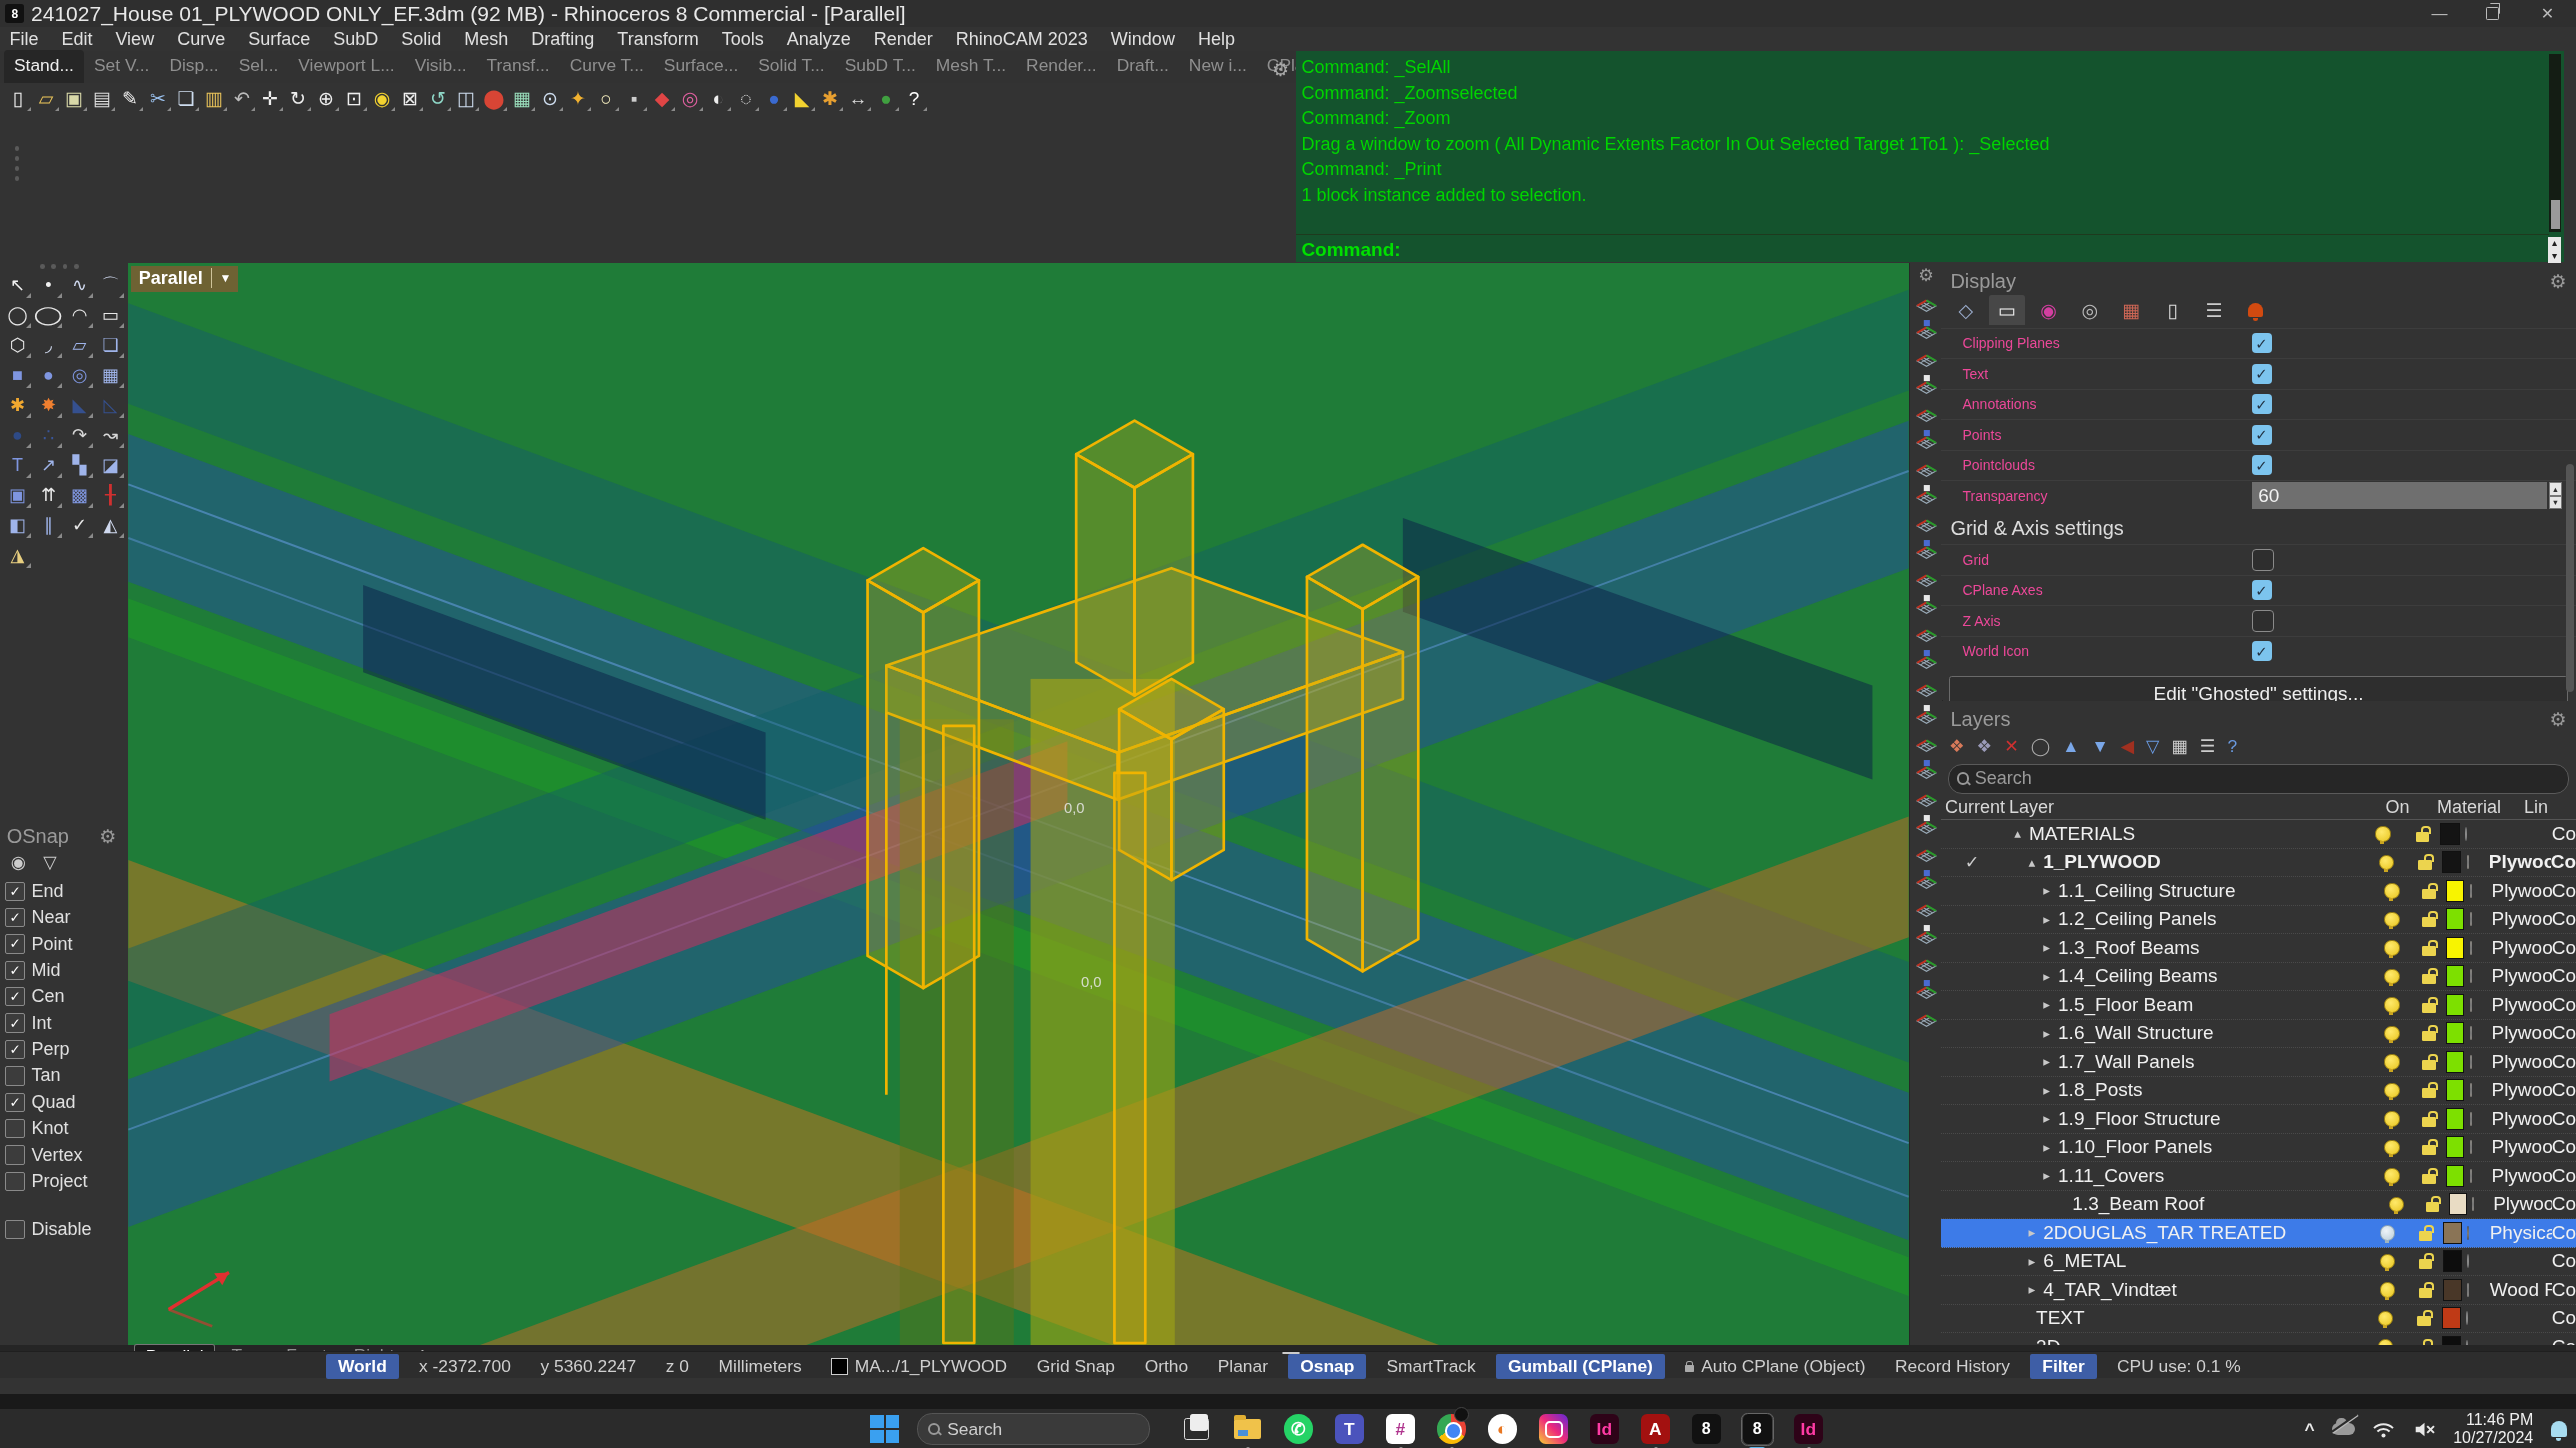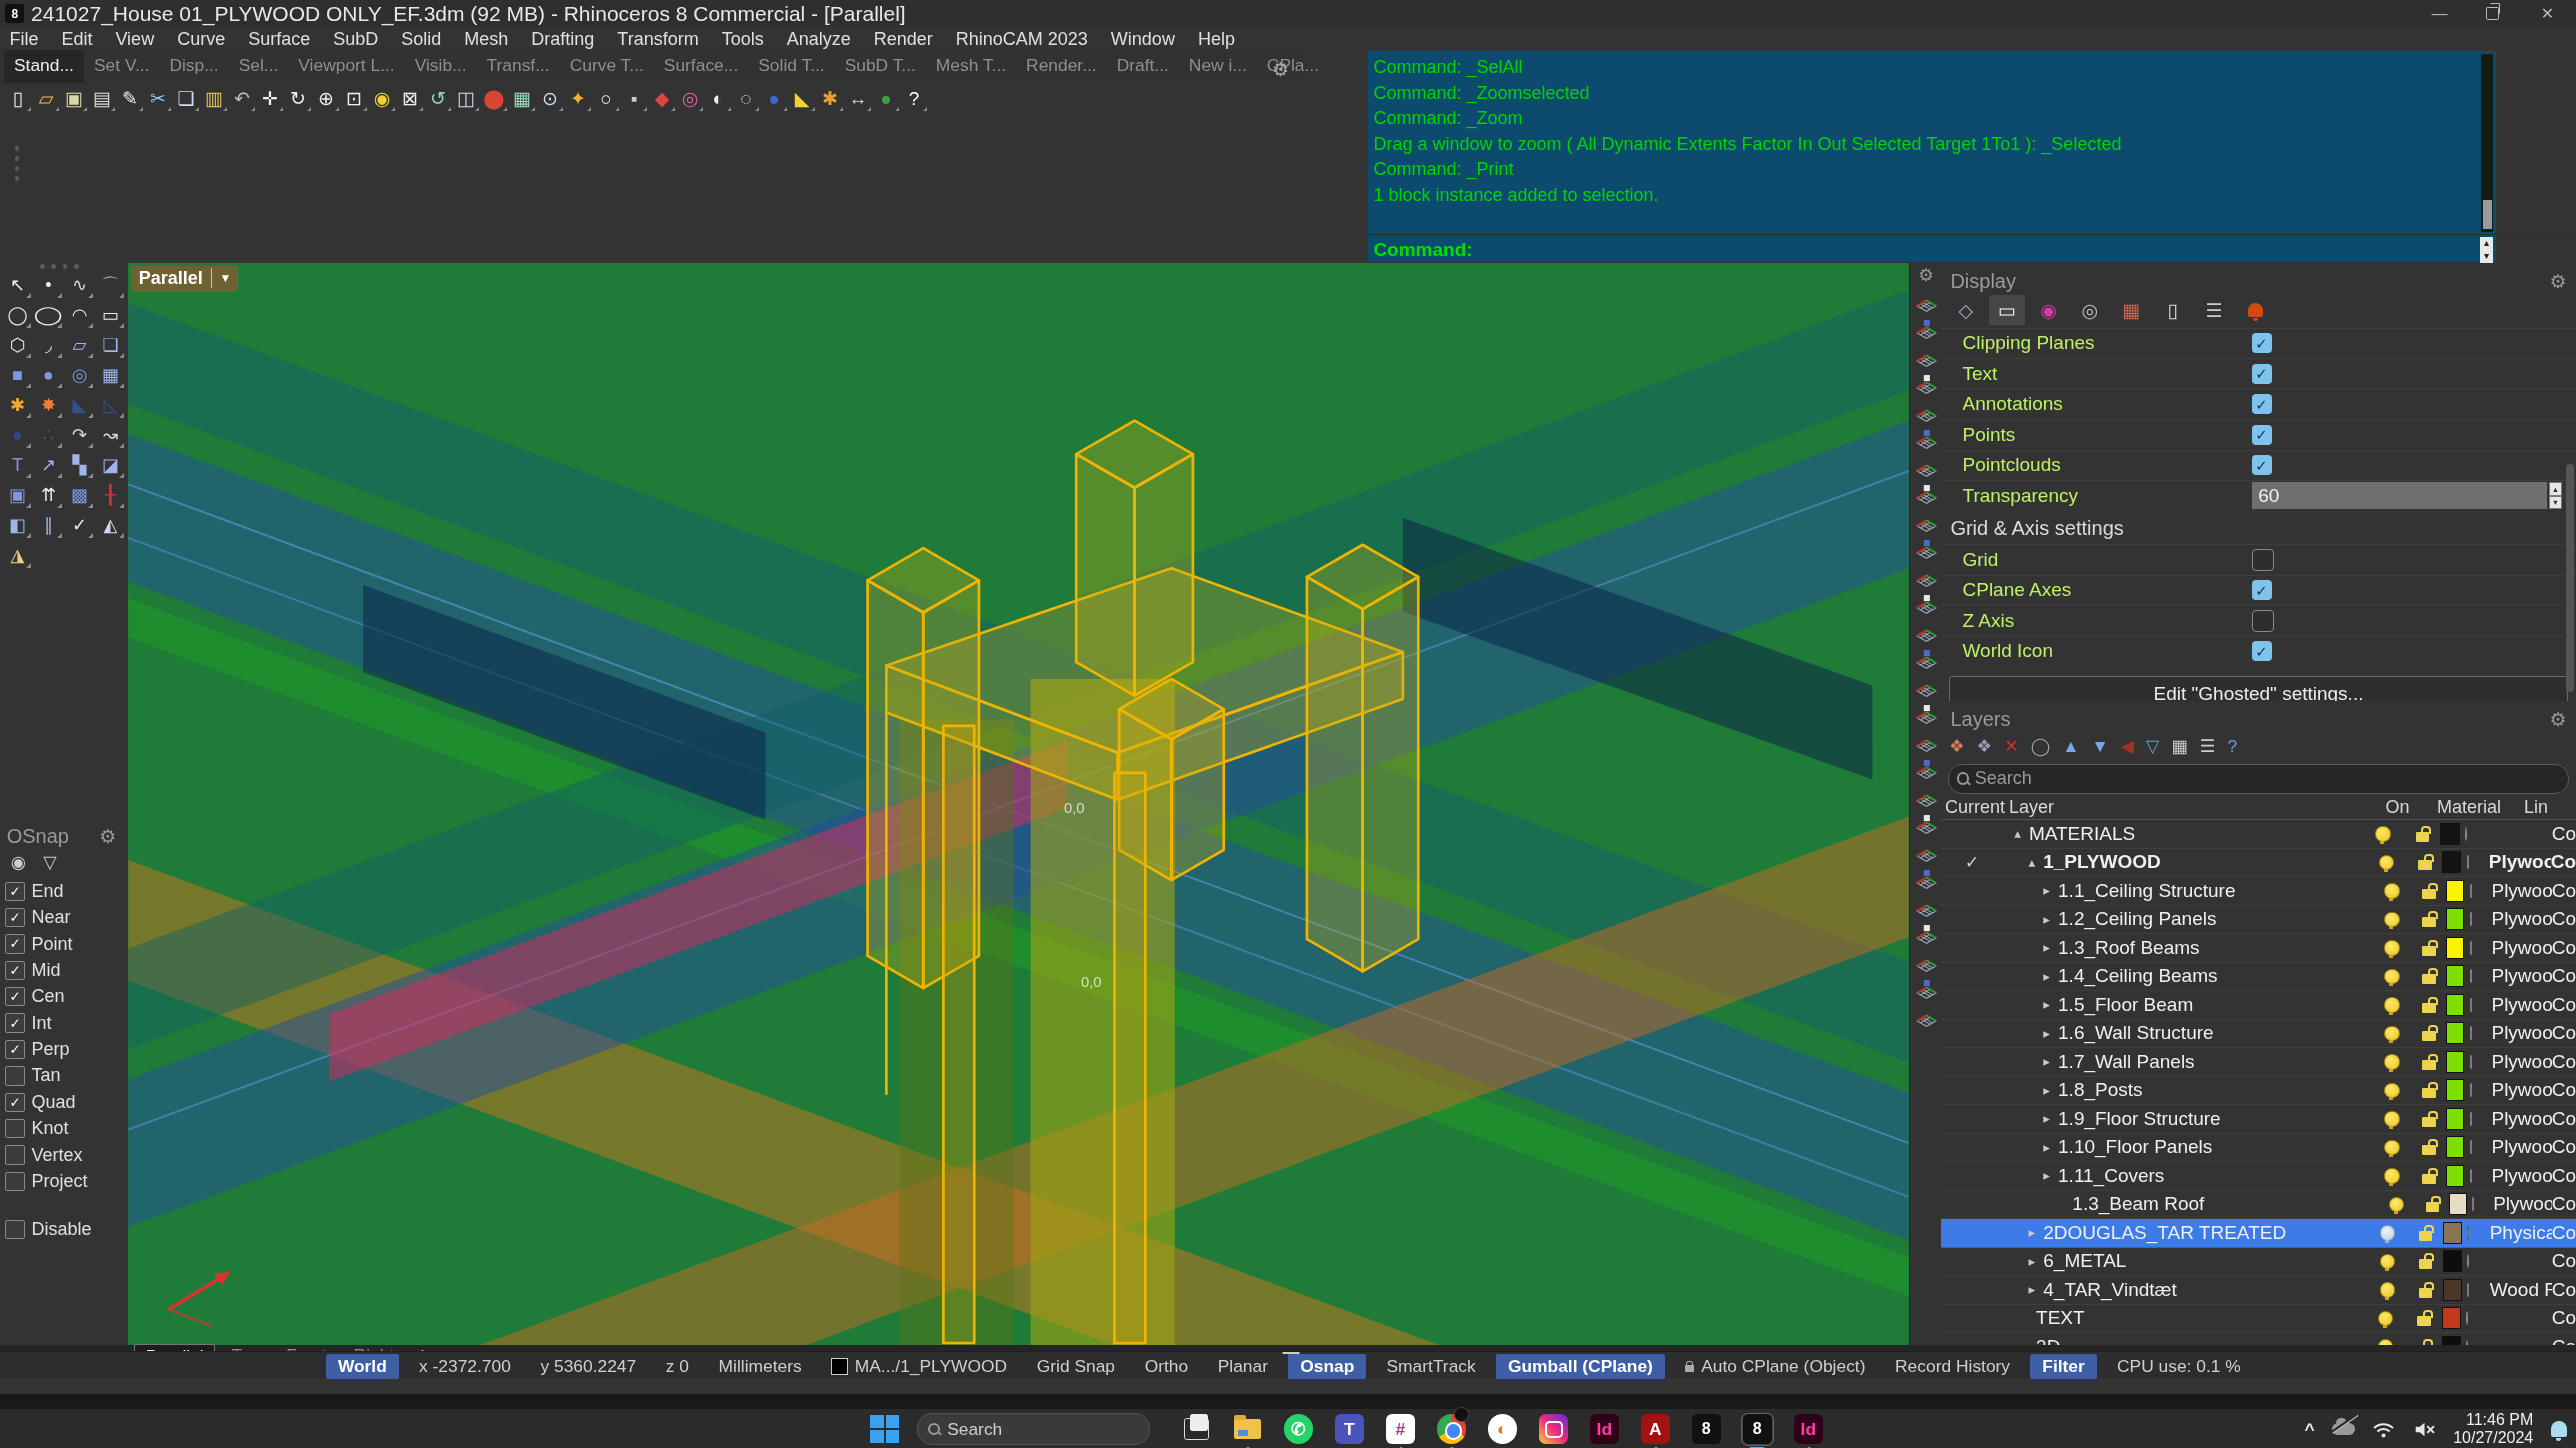--- a/index.html
+++ b/index.html
@@ -19,21 +19,21 @@
   #menubar{left:0;top:27px;width:2576px;height:24px;background:#333;display:flex;align-items:center;gap:23px;padding-left:9.4px;}
   .menu-item{font-size:18px;color:#e0e0e0;white-space:nowrap;}
   #tabsbar{left:0;top:51px;width:1302px;height:32px;background:#323232;display:flex;align-items:flex-end;padding-left:4px;}
   .ttab{font-size:17.4px;color:#8f8f8f;padding:5.4px 10px 6.7px;white-space:nowrap;}
   .ttab.active{background:#262626;color:#eee;border-radius:4px 4px 0 0;}
   #tabs-gear{position:absolute;left:1272px;top:58px;color:#aaa;font-size:19px;}
   #stdicons{left:0;top:83px;width:1302px;height:31px;background:#333;display:flex;align-items:center;padding-left:4px;}
   .stdicon{width:28px;height:27px;display:flex;align-items:center;justify-content:center;font-size:19px;position:relative;}
   .stdicon:after{content:"";position:absolute;right:1.3px;bottom:1.3px;border-left:4.7px solid transparent;border-bottom:4.7px solid #8a8a8a;}
   
-  #cmdpanel{left:1368px;top:51px;width:1128px;height:211px;background:#0c4a6e;}
+  #cmdpanel{left:1296px;top:51px;width:1268px;height:211px;background:#14532d;}
   #cmdhist{position:absolute;left:5.4px;top:4px;width:1241px;height:180px;overflow:hidden;}
   .cmd-line{font-size:18px;line-height:25.5px;color:#00d400;white-space:nowrap;}
   #cmdsep{position:absolute;left:0;top:183px;width:1253px;height:1.3px;background:#1e3a1e;}
   #cmdprompt{position:absolute;left:5.4px;top:186px;width:1208px;height:25.5px;font-size:19px;line-height:25.5px;color:#00e000;font-weight:bold;}
   #cmd-scroll{position:absolute;right:2.7px;top:2.7px;width:12px;height:178px;background:#141d14;}
   #cmd-thumb{position:absolute;left:1.3px;top:146px;width:9.4px;height:29.5px;background:#9a9a9a;}
   .cmd-arrow{position:absolute;right:2.7px;width:13.4px;height:12.7px;background:#e8e8e8;color:#222;font-size:8.7px;display:flex;align-items:center;justify-content:center;}
   
   #left-grip-v{left:14.8px;top:146px;width:5.4px;height:35px;display:flex;flex-direction:column;gap:5.4px;}
   #left-grip-h{left:40px;top:264px;width:47px;display:flex;gap:6.7px;}
@@ -65,21 +65,21 @@
   .panel-head{display:flex;justify-content:space-between;align-items:flex-end;height:29.5px;padding:0 9.4px;}
   .panel-title{font-size:20px;color:#9a9a9a;}
   .gear{color:#999;font-size:19px;}
   #display-panel{left:1941px;top:263px;width:635px;height:437px;background:#333;}
   #display-tabs{display:flex;gap:5.4px;height:35px;align-items:center;padding-left:6.7px;}
   .dtab{width:36px;height:29.5px;display:flex;align-items:center;justify-content:center;font-size:19px;border-radius:2.7px 2.7px 0 0;}
   .dtab.active{background:#474747;}
   .bell{width:14.8px;height:14.8px;background:#d24a10;border-radius:7.4px 7.4px 2px 2px;position:relative;}
   .bell:after{content:"";position:absolute;left:4.7px;bottom:-4px;width:5.4px;height:3.4px;background:#d24a10;border-radius:0 0 2.7px 2.7px;}
   .drow{display:flex;align-items:center;height:29.5px;border-top:0.7px solid #3d3d3d;padding-left:21.5px;}
-  .drow-label{font-size:19px;color:#bef264;width:289px;}
+  .drow-label{font-size:14px;color:#ec4899;width:289px;}
   .cb2{width:20px;height:20px;border-radius:4px;}
   .cb2.on{background:#7cc4ee;color:#234;font-size:14.8px;display:flex;align-items:center;justify-content:center;}
   .cb2.off{background:#2e2e2e;border:1.3px solid #8a8a8a;}
   #transp-row{display:flex;align-items:center;height:29.5px;border-top:0.7px solid #3d3d3d;padding-left:21.5px;}
   #transp-input{width:289px;height:27px;background:#6f6f6f;color:#f2f2f2;font-size:19px;display:flex;align-items:center;padding-left:6.7px;position:relative;}
   #transp-spin{position:absolute;right:-14.8px;top:0;width:13.4px;height:27px;display:flex;flex-direction:column;}
   #transp-spin div{flex:1;background:#e6e6e6;color:#333;font-size:7.4px;display:flex;align-items:center;justify-content:center;border:0.7px solid #777;}
   #grid-section{font-size:20px;color:#dcdcdc;padding:6.7px 0 4px 9.4px;}
   #ghost-btn{margin:9.4px 8px 0;height:34px;border:0.7px solid #6a6a6a;border-radius:2.7px;background:#2e2e2e;
              display:flex;align-items:center;justify-content:center;font-size:19px;color:#eee;}

